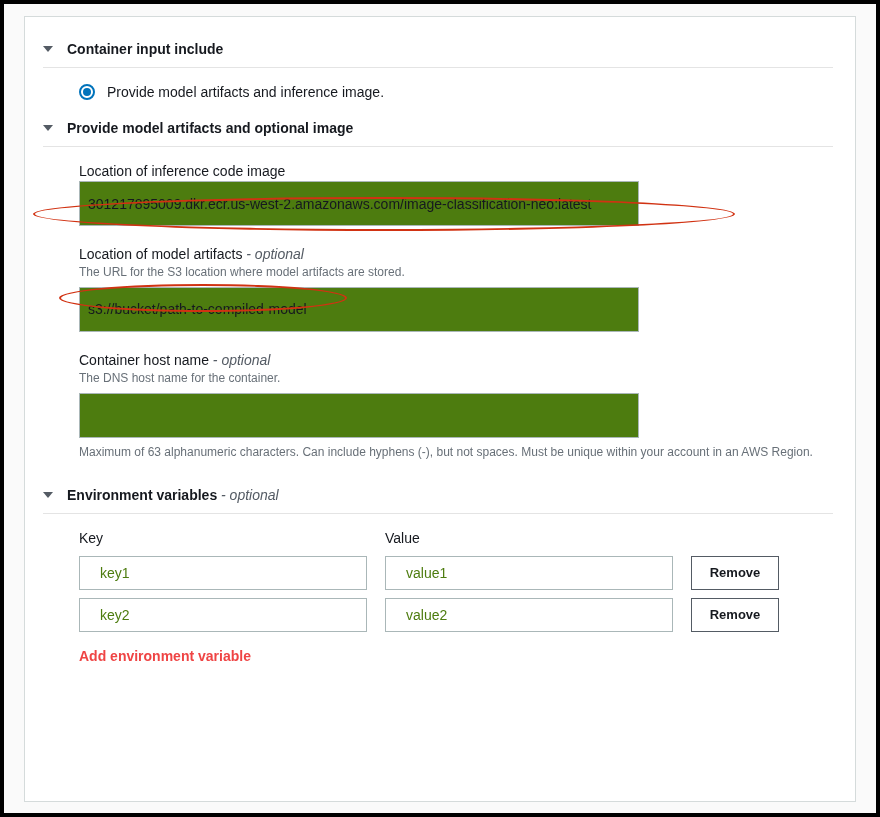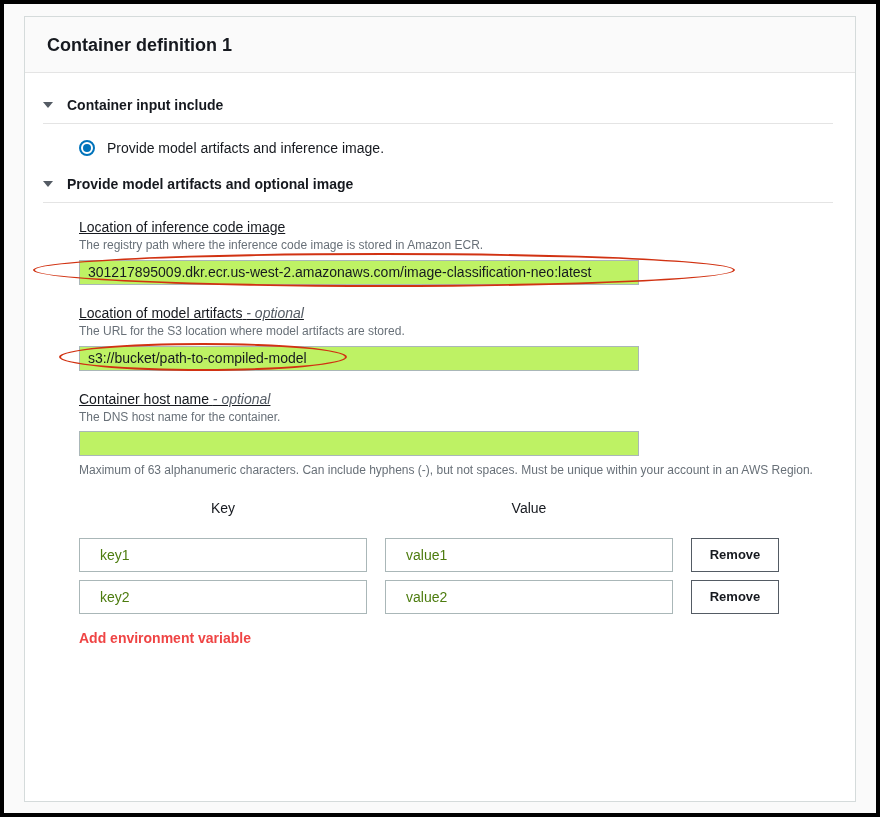--- a/index.html
+++ b/index.html
@@ -92,61 +92,59 @@
   }
   .radio-label {
     font-size: 14px;
     color: #16191f;
   }
   .field { margin-bottom: 20px; position: relative; }
   .field-label {
     font-size: 14px;
     color: #16191f;
     margin-bottom: 2px;
-    text-decoration: underline;
   }
   .field-label .optional {
     font-style: italic;
     color: #545b64;
   }
   .help {
     font-size: 12px;
     color: #687078;
     margin-bottom: 6px;
     line-height: 1.4;
   }
   .help-below {
     font-size: 12px;
     color: #687078;
     margin-top: 6px;
     line-height: 1.45;
   }
   input.text {
     width: 100%;
     max-width: 560px;
-    height: 25px;
+    height: 45px;
     border: 1px solid #aab7b8;
     padding: 9px 8px;
     font-size: 14px;
     color: #16191f;
-    background: #bef264;
+    background: #4d7c0f;
   }
   .env-table {
     display: grid;
     grid-template-columns: 1fr 1fr auto;
     column-gap: 18px;
     row-gap: 8px;
     align-items: center;
     max-width: 700px;
   }
   .env-header {
     font-size: 14px;
     color: #16191f;
-    margin-bottom: 14px;
-    text-align: center;
+    margin-bottom: 2px;
   }
   input.env {
     width: 100%;
     height: 34px;
     border: 1px solid #aab7b8;
     padding: 4px 20px;
     font-size: 14px;
     color: #4d7c0f;
     background: #fff;
   }
@@ -174,23 +172,20 @@
     border: 2px solid #d13212;
     border-radius: 50%;
     pointer-events: none;
   }
 </style>
 </head>
 <body>
 
 <div class="outer">
   <div class="panel">
-    <div class="panel-header">
-      <h2>Container definition 1</h2>
-    </div>
     <div class="panel-body">
 
       <div class="section">
         <div class="section-header">
           <span class="caret"></span>
           <span class="title">Container input include</span>
         </div>
         <div class="section-body">
           <div class="radio-row">
             <span class="radio-outer">
@@ -203,21 +198,20 @@
 
       <div class="section">
         <div class="section-header">
           <span class="caret"></span>
           <span class="title">Provide model artifacts and optional image</span>
         </div>
         <div class="section-body">
 
           <div class="field">
             <div class="field-label">Location of inference code image</div>
-            <div class="help">The registry path where the inference code image is stored in Amazon ECR.</div>
             <input class="text" type="text" value="301217895009.dkr.ecr.us-west-2.amazonaws.com/image-classification-neo:latest" style="">
             <div class="ellipse" style="left:-46px; top:34px; width:702px; height:34px;"></div>
           </div>
 
           <div class="field">
             <div class="field-label">
               <span>Location of model artifacts</span>
               <span class="optional">- optional</span>
             </div>
             <div class="help">The URL for the S3 location where model artifacts are stored.</div>
@@ -232,20 +226,27 @@
             </div>
             <div class="help">The DNS host name for the container.</div>
             <input class="text" type="text" value="" style="">
             <div class="help-below">Maximum of 63 alphanumeric characters. Can include hyphens (-), but not spaces. Must be unique within your account in an AWS Region.</div>
           </div>
 
         </div>
       </div>
 
       <div class="section">
+        <div class="section-header">
+          <span class="caret"></span>
+          <span class="title">
+            <span>Environment variables</span>
+            <span class="optional">- optional</span>
+          </span>
+        </div>
         <div class="section-body">
           <div class="env-table">
             <div class="env-header">Key</div>
             <div class="env-header">Value</div>
             <div></div>
 
             <input class="env" type="text" value="key1" style="">
             <input class="env" type="text" value="value1" style="">
             <button class="remove">Remove</button>
 

